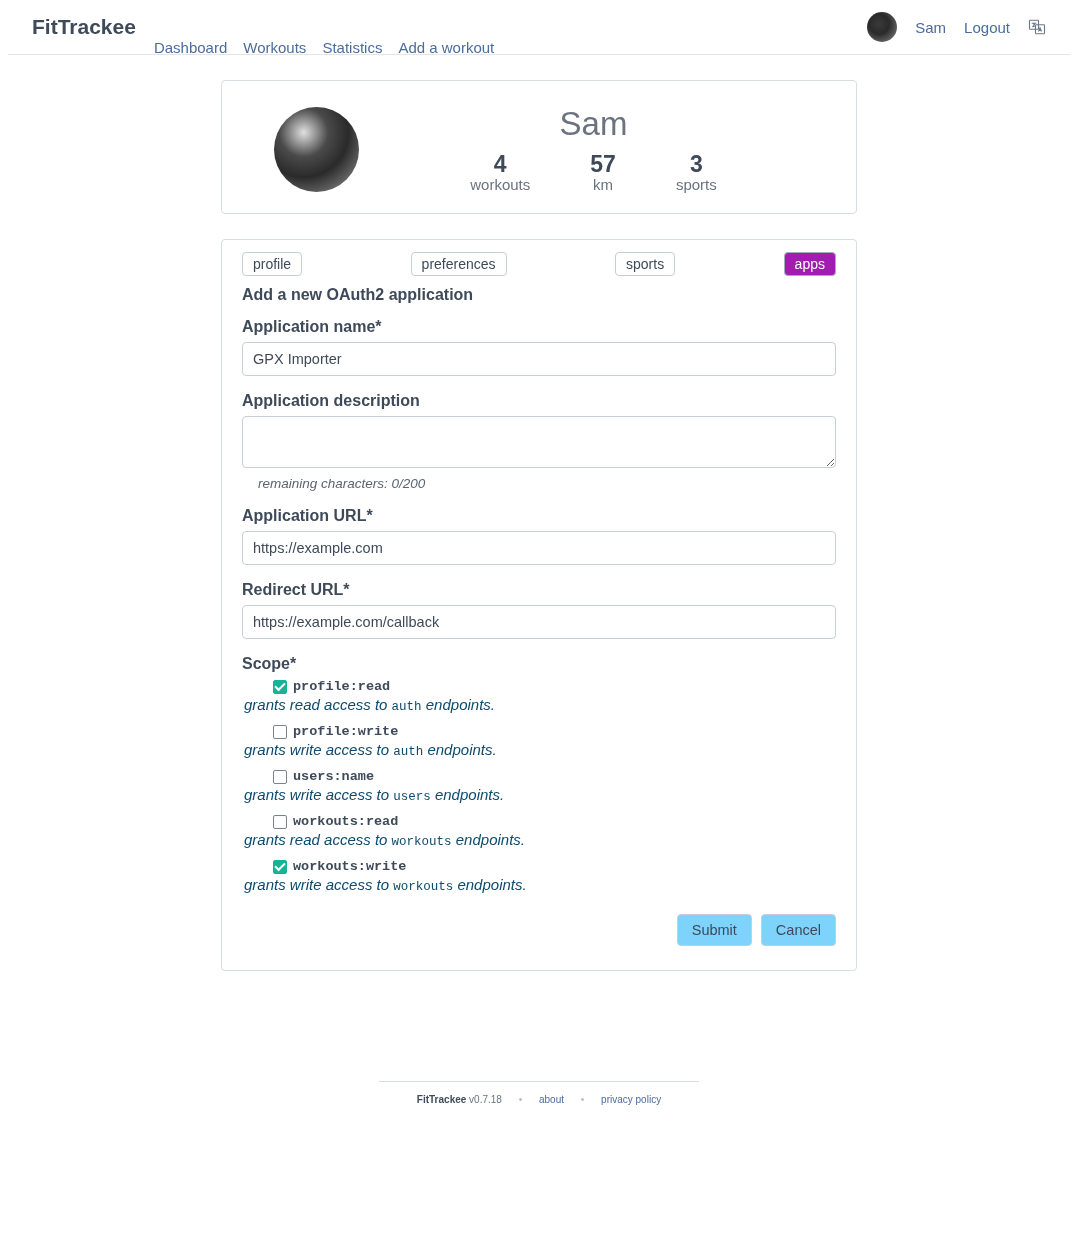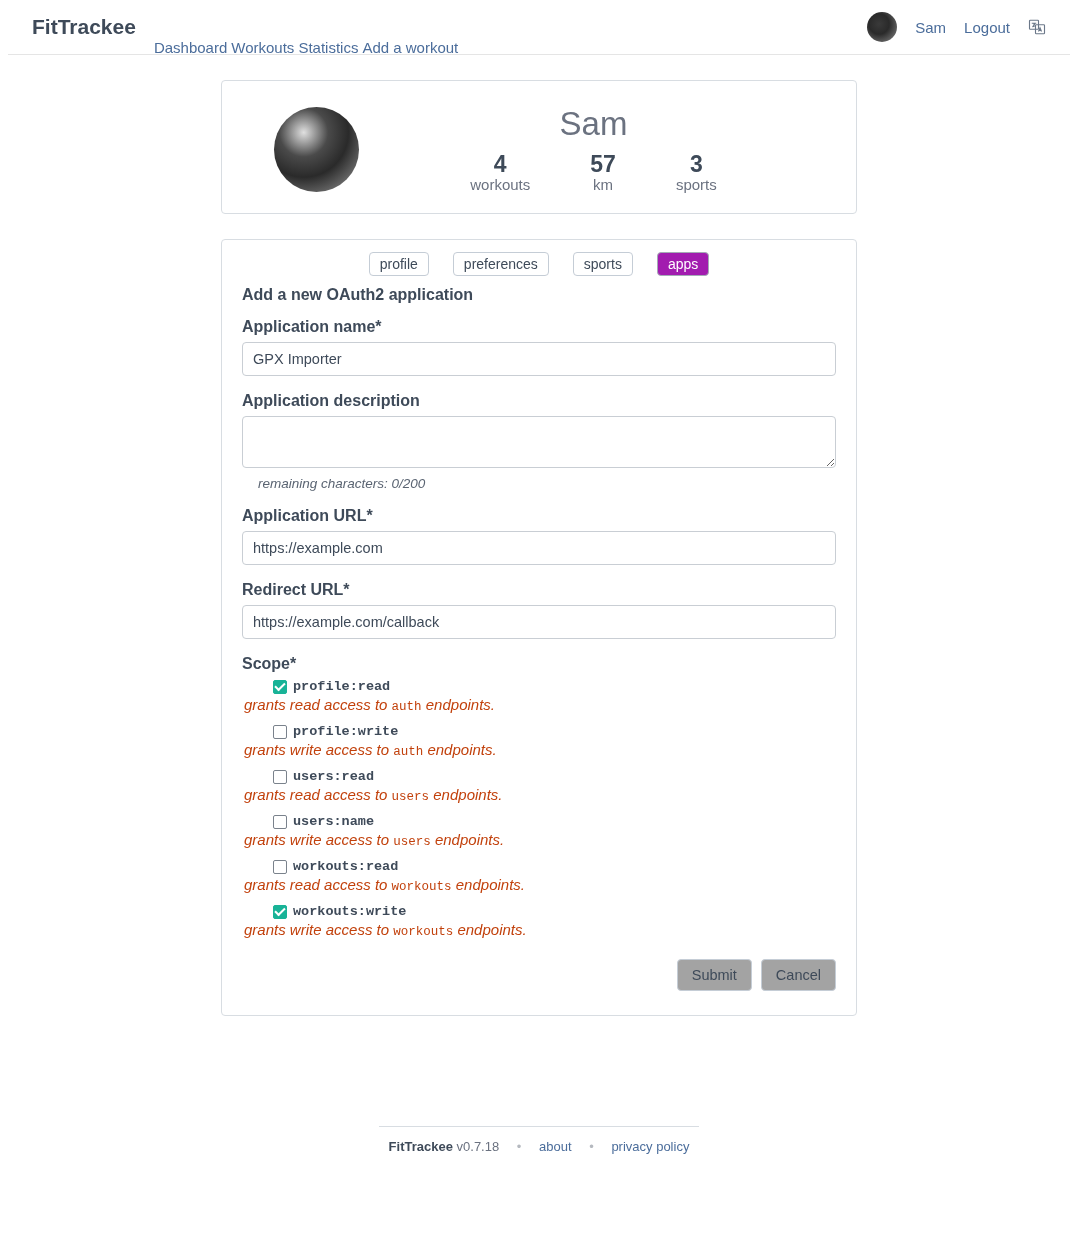--- a/index.html
+++ b/index.html
@@ -16,21 +16,21 @@
   height: 55px;
   border-bottom: 1px solid #e5e5e5;
   margin: 0 8px;
 }
 .brand {
   font-size: 21px;
   font-weight: 700;
   color: #3e4a59;
   margin-right: 18px;
 }
-.nav-links { display: flex; gap: 4px; margin-top: 41px; }
+.nav-links { display: flex; gap: 16px; margin-top: 41px; }
 .nav-links a { color: #4b6d9b; font-size: 15px; text-decoration: none; cursor: pointer; }
 .nav-right { margin-left: auto; display: flex; align-items: center; gap: 18px; }
 .nav-right a { color: #4b6d9b; font-size: 15px; text-decoration: none; cursor: pointer; }
 .avatar-sm {
   width: 30px; height: 30px; border-radius: 50%;
   background: radial-gradient(circle at 40% 40%, #3a3a3a 0%, #2a2a2a 40%, #5a5a5a 70%, #888 100%);
   display: inline-block;
 }
 .lang-icon { width: 18px; height: 18px; display: inline-block; }
 .lang-icon svg { width: 18px; height: 18px; stroke: #6b7889; fill: none; stroke-width: 1.5; }
@@ -50,21 +50,21 @@
   background: radial-gradient(circle at 35% 30%, #e0e0e0 0%, #4a4a4a 30%, #2a2a2a 55%, #6a6a6a 80%, #bfbfbf 100%);
   margin: 2px 0 0 24px;
 }
 .profile-stats-col { flex: 1; text-align: center; }
 .username { font-size: 33px; color: #6b7280; font-weight: 400; margin-bottom: 8px; }
 .stats-row { display: flex; justify-content: center; gap: 60px; }
 .stat-n { font-size: 23px; font-weight: 700; color: #3e4a59; }
 .stat-l { font-size: 15px; color: #6b7280; margin-top: -2px; }
 
 .content-card { padding: 12px 20px 24px; }
-.tabs { display: flex; justify-content: center; gap: 24px; margin-bottom: 10px; }
+.tabs { display: flex; justify-content: space-between; gap: 24px; margin-bottom: 10px; }
 .tab {
   border: 1px solid #c5cdd6;
   border-radius: 4px;
   padding: 3px 10px;
   font-size: 14px;
   color: #3e4a59;
   background: #fff;
   cursor: pointer;
 }
 .tab.active { background: #a21caf; border-color: #a4acb6; color: #fff; }
@@ -95,37 +95,37 @@
 .chk.checked { background: #18b397; border-color: #18b397; }
 .chk.checked::after {
   content: ""; width: 4px; height: 8px;
   border: solid #fff; border-width: 0 2px 2px 0;
   transform: rotate(45deg) translate(-1px,-1px);
 }
 .scope-name {
   font-family: "SFMono-Regular", Consolas, "Liberation Mono", monospace;
   font-size: 13.5px; font-weight: 700; color: #3e4a59;
 }
-.scope-desc { font-style: italic; font-size: 15px; color: #c2410c; margin-top: 2px; margin-left: 2px; }
+.scope-desc { font-style: italic; font-size: 15px; color: #0c4a6e; margin-top: 2px; margin-left: 2px; }
 .scope-desc code {
   font-family: "SFMono-Regular", Consolas, "Liberation Mono", monospace;
   font-size: 12.5px; font-style: normal;
 }
 
 .actions { display: flex; justify-content: flex-end; gap: 9px; margin-top: 20px; }
 .btn {
   border: 1px solid #c5cdd6; border-radius: 4px;
-  background: #a3a3a3; color: #3e4a59;
+  background: #7dd3fc; color: #3e4a59;
   padding: 7px 14px; font-size: 14.5px; cursor: pointer;
 }
 
 .footer {
   margin: 110px auto 30px;
   text-align: center;
-  font-size: 13px;
+  font-size: 10px;
   color: #6b7280;
 }
 .footer-rule { width: 320px; border: none; border-top: 1px solid #d8dde2; margin: 0 auto 12px; }
 .footer a { color: #4b6d9b; text-decoration: none; }
 .footer .sep { margin: 0 14px; color: #b5b9bf; }
 .footer .brandline strong { color: #3e4a59; font-weight: 700; }
 </style>
 </head>
 <body>
 
@@ -219,27 +219,20 @@
         <div class="scope-item">
           <div class="scope-head">
             <span class="chk"></span>
             <span class="scope-name">profile:write</span>
           </div>
           <div class="scope-desc"><span>grants write access to </span><code>auth</code><span> endpoints.</span></div>
         </div>
         <div class="scope-item">
           <div class="scope-head">
             <span class="chk"></span>
-            <span class="scope-name">users:read</span>
-          </div>
-          <div class="scope-desc"><span>grants read access to </span><code>users</code><span> endpoints.</span></div>
-        </div>
-        <div class="scope-item">
-          <div class="scope-head">
-            <span class="chk"></span>
             <span class="scope-name">users:name</span>
           </div>
           <div class="scope-desc"><span>grants write access to </span><code>users</code><span> endpoints.</span></div>
         </div>
         <div class="scope-item">
           <div class="scope-head">
             <span class="chk"></span>
             <span class="scope-name">workouts:read</span>
           </div>
           <div class="scope-desc"><span>grants read access to </span><code>workouts</code><span> endpoints.</span></div>

